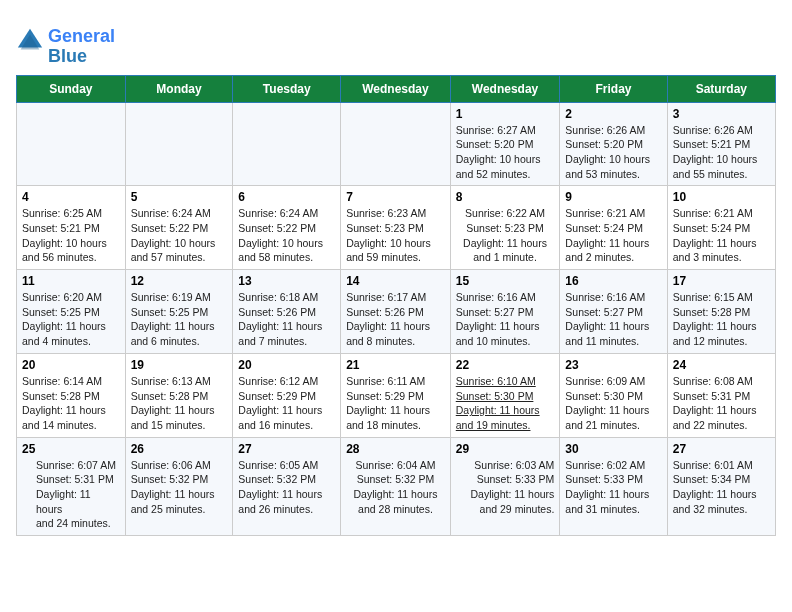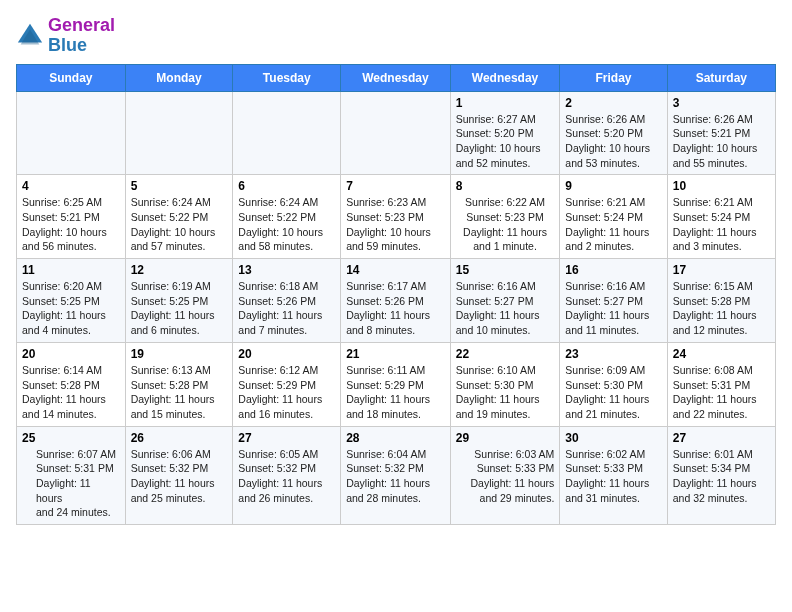--- a/index.html
+++ b/index.html
@@ -19,21 +19,21 @@
     .logo {
       display: flex;
       align-items: center;
       gap: 4px;
     }
     .logo-text {
       font-size: 18px;
       font-weight: bold;
       line-height: 1.1;
     }
-    .logo-text .general { color: #a21caf; }
+    .logo-text .general { color: #3b82f6; margin-top: 11px; }
     .logo-text .blue { color: #2a7ab5; }
     .logo-icon {
       width: 28px;
       height: 28px;
     }
     .title-area {
       text-align: right;
     }
     .month-title {
       font-size: 36px;
@@ -44,21 +44,21 @@
     .location {
       font-size: 15px;
       color: #555;
     }
     table {
       width: 100%;
       border-collapse: collapse;
       font-size: 11px;
     }
     thead th {
-      background-color: #3b82f6;
+      background-color: #15803d;
       color: #fff;
       text-align: center;
       padding: 6px 4px;
       font-size: 12px;
       font-weight: bold;
       border: 1px solid #2a7ab5;
     }
     tbody td {
       border: 1px solid #ccc;
       vertical-align: top;
@@ -270,21 +270,21 @@
         </td>
         <td>
           <span class="day-num">21</span>
           <div class="day-info" style="white-space: pre-line;">Sunrise: 6:11 AM
 Sunset: 5:29 PM
 Daylight: 11 hours
 and 18 minutes.</div>
         </td>
         <td>
           <span class="day-num">22</span>
-          <div class="day-info" style="white-space: pre-line;">Sunrise: 6:10 AM
+          <div class="day-info" style="white-space: pre-line; text-decoration: underline;">Sunrise: 6:10 AM
 Sunset: 5:30 PM
 Daylight: 11 hours
 and 19 minutes.</div>
         </td>
         <td>
           <span class="day-num">23</span>
           <div class="day-info" style="white-space: pre-line;">Sunrise: 6:09 AM
 Sunset: 5:30 PM
 Daylight: 11 hours
 and 21 minutes.</div>
@@ -314,21 +314,21 @@
         </td>
         <td>
           <span class="day-num">27</span>
           <div class="day-info" style="white-space: pre-line;">Sunrise: 6:05 AM
 Sunset: 5:32 PM
 Daylight: 11 hours
 and 26 minutes.</div>
         </td>
         <td>
           <span class="day-num">28</span>
-          <div class="day-info" style="white-space: pre-line;">Sunrise: 6:04 AM
+          <div class="day-info" style="white-space: pre-line; text-align: center;">Sunrise: 6:04 AM
 Sunset: 5:32 PM
 Daylight: 11 hours
 and 28 minutes.</div>
         </td>
         <td>
           <span class="day-num">29</span>
           <div class="day-info" style="white-space: pre-line; text-align: right;">Sunrise: 6:03 AM
 Sunset: 5:33 PM
 Daylight: 11 hours
 and 29 minutes.</div>

